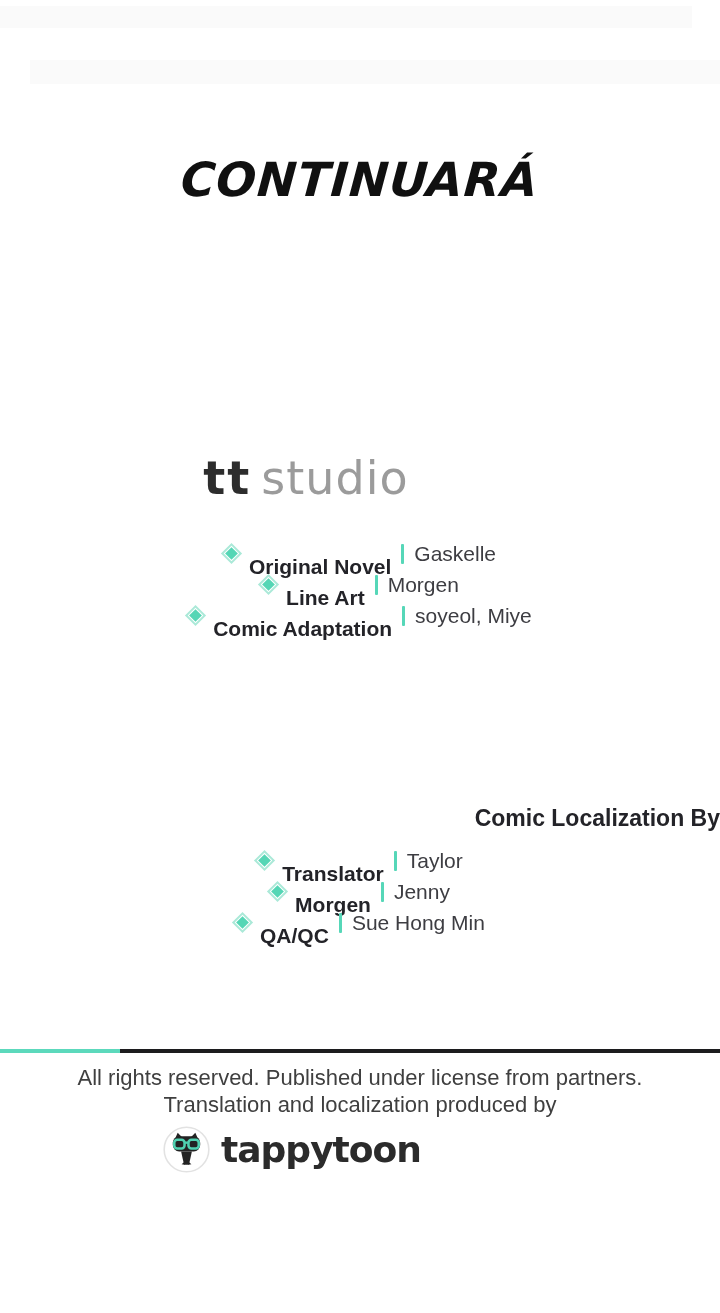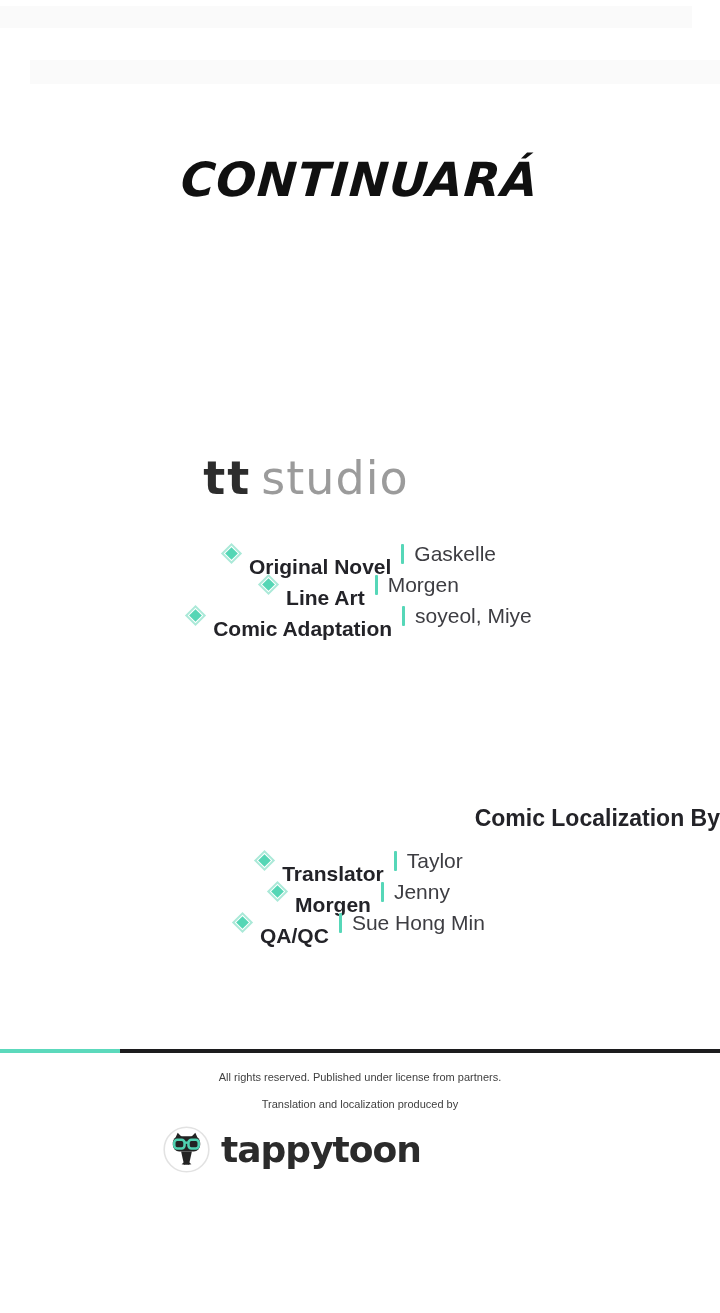--- a/index.html
+++ b/index.html
@@ -62,21 +62,21 @@
   .loc-heading {
     text-align:right; font-size:23px; font-weight:bold;
     color:#232328; line-height:30px; margin-bottom:12px;
   }
 
   .footer-divider { position:absolute; top:1049px; left:0; width:720px; height:4px; background:#1c1c1e; }
   .footer-divider .teal-seg { position:absolute; top:0; left:0; width:120px; height:4px; background:#5cd9bc; }
 
   .rights {
     position:absolute; top:1064px; left:0; width:720px;
-    text-align:center; font-size:11px; color:#3f3f3f; line-height:27px;
+    text-align:center; font-size:22px; color:#3f3f3f; line-height:27px;
   }
 
   .brand-row {
     position:absolute; top:1126px; left:0; width:584px;
     display:flex; justify-content:center; align-items:center; gap:11px;
   }
   .cat-badge { width:47px; height:47px; flex:0 0 auto; }
   .brand-word {
     font-family:"DejaVu Sans", sans-serif;
     font-size:36px; font-weight:bold; color:#2b2b2b; letter-spacing:-1px;

